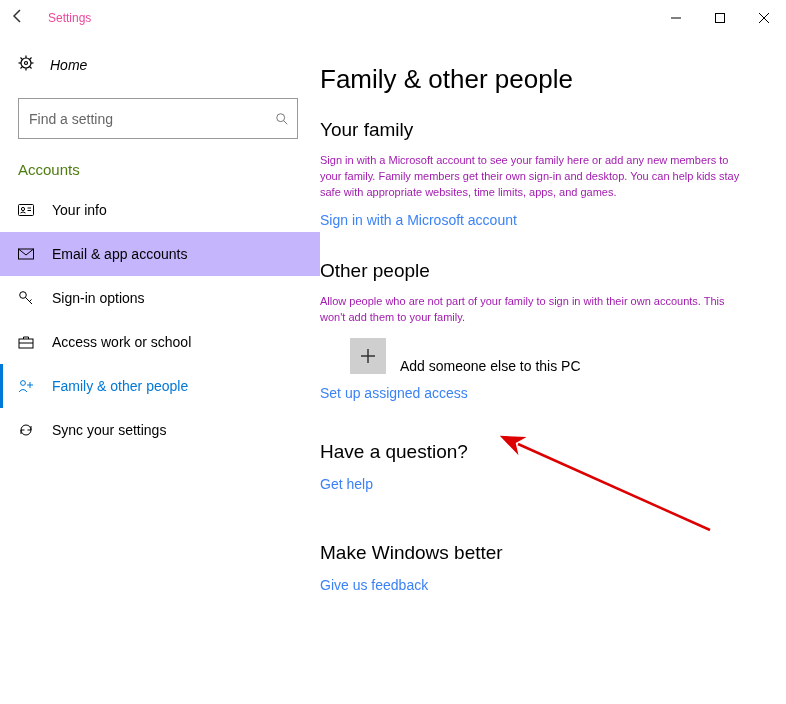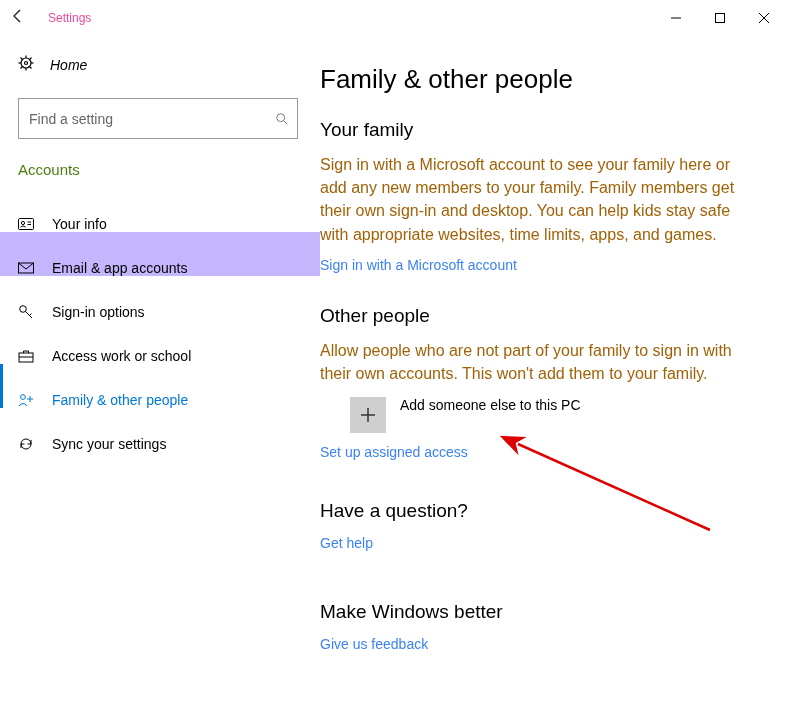--- a/index.html
+++ b/index.html
@@ -23,35 +23,35 @@
   .home-row .label { margin-left:16px; font-size:14px; }
 
   .search-wrap { margin:12px 18px 22px 18px; }
   .search-box { width:280px; height:41px; border:1px solid #999; display:flex; align-items:center; padding:12px 8px; cursor:text; }
   .search-box input { flex:1; border:0; outline:0; font-size:14px; background:transparent; }
   .search-box input::placeholder { color:#666; }
   .search-icon { width:14px; height:14px; }
 
   .category-header { font-size:15px; color:#4d7c0f; padding:0 18px; margin-bottom:10px; }
 
-  .nav-item { display:flex; align-items:flex-end; height:44px; padding-left:18px; cursor:pointer; font-size:14px; }
+  .nav-item { display:flex; align-items:center; height:44px; padding-left:18px; cursor:pointer; font-size:14px; }
   .nav-item.selected { border-left:3px solid #0078d7; padding-left:15px; color:#0078d7; }
   .nav-item.hover { background:#c4b5fd; }
   .nav-item .nav-icon { width:16px; height:16px; display:flex; align-items:center; justify-content:center; }
   .nav-item .nav-label { margin-left:18px; }
 
   
   .main { flex:1; padding:10px 30px 0 0; overflow:auto; }
   .page-title { font-size:26px; font-weight:400; margin:18px 0 24px 0; }
   .section-title { font-size:19px; font-weight:400; margin:0 0 12px 0; }
-  .body-text { font-size:16px; line-height:1.45; margin:0 0 10px 0; color:#a16207; max-width:420px; }
+  .body-text { font-size:11px; line-height:1.45; margin:0 0 10px 0; color:#a21caf; max-width:420px; }
   .link { color:#3b82f6; font-size:14px; cursor:pointer; display:inline-block; margin-bottom:24px; }
   .link-tight { margin-bottom:14px; }
 
-  .add-row { display:flex; align-items:flex-start; margin:12px 0 10px 0; cursor:pointer;padding-left:30px; }
+  .add-row { display:flex; align-items:flex-end; margin:12px 0 10px 0; cursor:pointer;padding-left:30px; }
   .plus-box { width:36px; height:36px; background:#cfcfcf; display:flex; align-items:center; justify-content:center; color:#333; }
   .plus-box svg { width:16px; height:16px; stroke:#333; stroke-width:1.5; }
   .add-label { margin-left:14px; font-size:14px; }
 
   .section-gap-sm { height:8px; }
   .section-gap { height:26px; }
 
   
   .arrow-annot { position:absolute; pointer-events:none; }
 </style>

